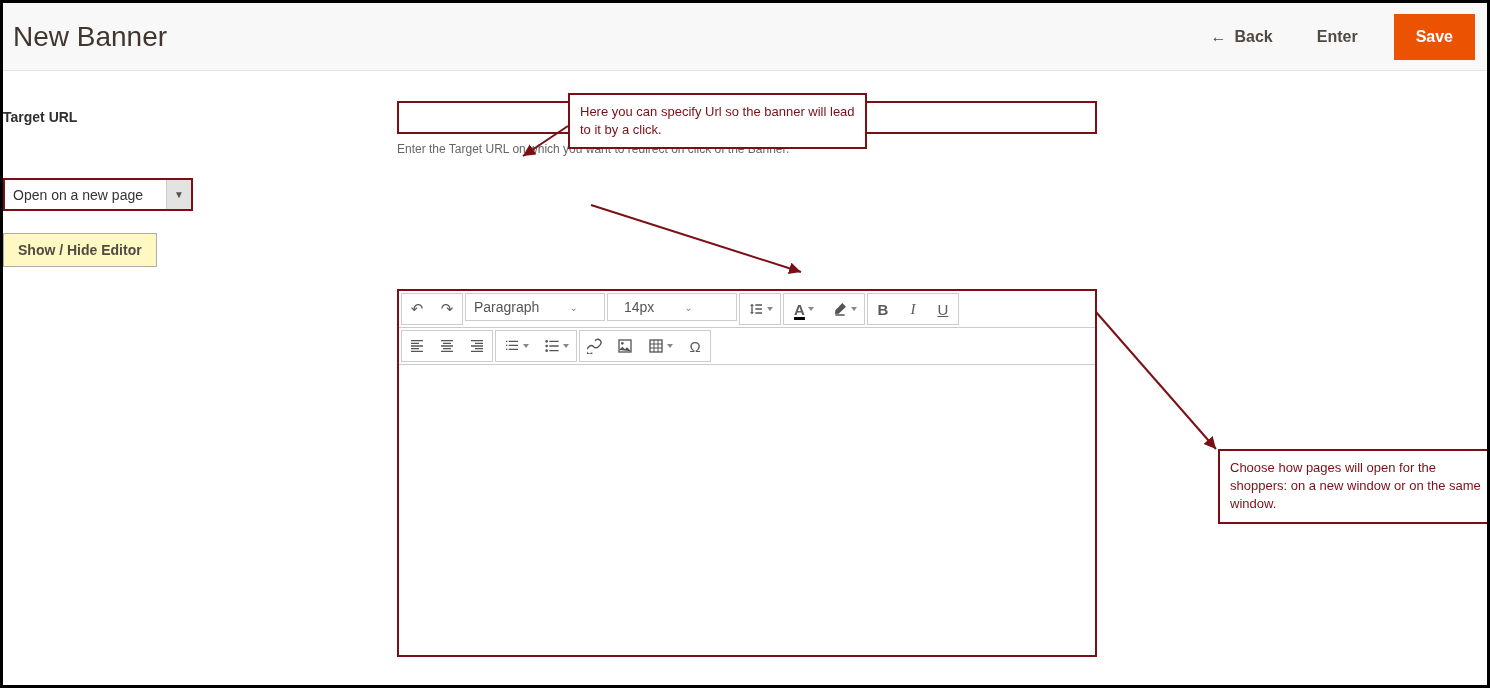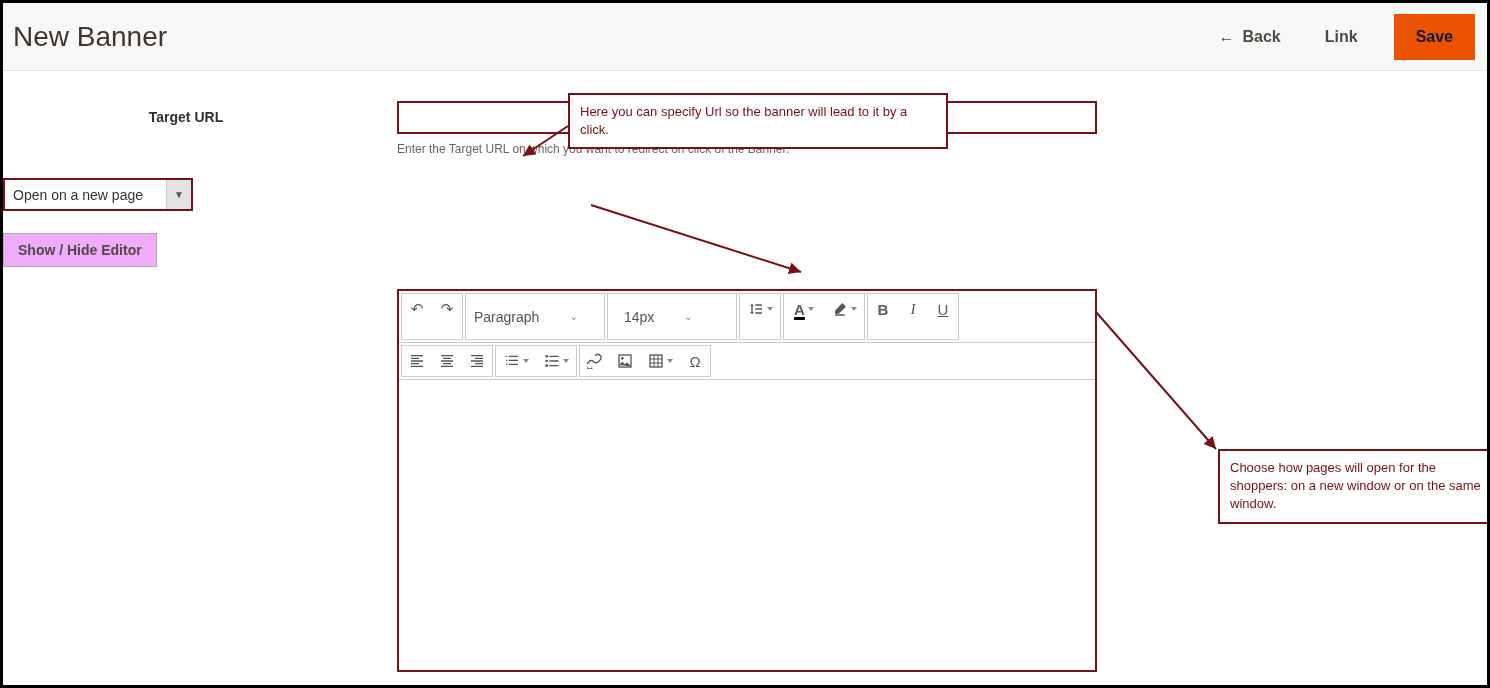--- a/index.html
+++ b/index.html
@@ -3,69 +3,69 @@
 <meta charset="utf-8">
 <style>
 * { box-sizing: border-box; margin: 0; padding: 0; }
 body { font-family: "Helvetica Neue", Arial, sans-serif; background: #fff; color: #333; }
 .outer-frame { border: 3px solid #000; width: 1490px; height: 688px; position: relative; overflow: hidden; }
 .header-bar { background: #f8f8f8; border-bottom: 1px solid #e3e3e3; height: 68px; display: flex; align-items: center; padding: 0 12px 0 10px; justify-content: space-between; gap: 18px; }
 .page-title { font-size: 28px; font-weight: 300; color: #41362f; }
 .header-actions { display: flex; align-items: center; gap: 0; }
 .header-link { background: none; border: none; font-size: 16px; color: #514943; font-weight: 600; padding: 10px 22px; cursor: pointer; display: flex; align-items: center; gap: 8px; }
 .back-arrow { font-size: 16px; font-weight: bold; }
-.save-btn { background: #eb5202; color: #0f172a; border: none; font-size: 16px; font-weight: 600; padding: 14px 22px; cursor: pointer; margin-left: 14px; }
+.save-btn { background: #eb5202; color: #ffffff; border: none; font-size: 16px; font-weight: 600; padding: 14px 22px; cursor: pointer; margin-left: 14px; }
 
 .form-area { position: relative; padding-top: 30px; }
 
 .form-row { display: flex; align-items: flex-start; margin-bottom: 22px; }
-.field-label { width: 394px; text-align: center; padding-right: 28px; font-size: 14px; font-weight: 600; color: #303030; padding-top: 8px; flex-shrink: 0; }
+.field-label { width: 394px; text-align: left; padding-right: 28px; font-size: 14px; font-weight: 600; color: #303030; padding-top: 8px; flex-shrink: 0; }
 .field-control { flex: 0 0 auto; }
 
 .text-input { width: 700px; height: 33px; border: 2px solid #7a0f16; padding: 0 8px; font-size: 14px; }
 .field-note { font-size: 12px; color: #666; margin-top: 8px; }
 
 .select-wrap { display: flex; width: 190px; height: 33px; border: 2px solid #7a0f16; background: #fff; }
 .select-text { flex: 1; padding: 0 8px; font-size: 14px; display: flex; align-items: center; }
 .select-arrow { width: 25px; background: #e3e3e3; border-left: 1px solid #ccc; display: flex; align-items: center; justify-content: center; font-size: 10px; color: #555; }
 
-.toggle-btn { background: #f0abfc; border: 1px solid #adadad; padding: 8px 14px; font-size: 14px; font-weight: 600; color: #514943; cursor: pointer; }
+.toggle-btn { background: #fef9c3; border: 1px solid #adadad; padding: 8px 14px; font-size: 14px; font-weight: 600; color: #514943; cursor: pointer; }
 
 .editor-box { margin-left: 394px; width: 700px; border: 2px solid #7a0f16; background: #fff; }
 .toolbar-row { display: flex; border-bottom: 1px solid #ccc; background: #fff; padding: 2px; gap: 2px; }
 .tb-group { display: flex; border: 1px solid #ccc; }
 .tb-btn { width: 30px; height: 30px; display: flex; align-items: center; justify-content: center; font-size: 15px; color: #5a5a5a; cursor: pointer; border: none; background: #fff; }
-.tb-select { height: 47px; border: 1px solid #ccc; display: flex; align-items: center; padding: 0 8px; font-size: 14px; color: #555; gap: 30px; cursor: pointer; background: #fff; }
+.tb-select { height: 28px; border: 1px solid #ccc; display: flex; align-items: center; padding: 0 8px; font-size: 14px; color: #555; gap: 30px; cursor: pointer; background: #fff; }
 .tb-chevron { font-size: 10px; color: #888; }
 .tb-btn-sm-chev::after { content: ""; border-left: 3px solid transparent; border-right: 3px solid transparent; border-top: 4px solid #888; margin-left: 3px; }
 .editor-content { height: 290px; padding: 10px; }
 
 .callout { position: absolute; border: 2px solid #7a0f16; background: #fff; padding: 8px 10px; font-size: 13px; color: #7a0f16; line-height: 1.4; }
-.callout1 { left: 565px; top: 22px; width: 380px; }
+.callout1 { left: 565px; top: 22px; width: 299px; }
 .callout2 { left: 802px; top: 190px; width: 340px; }
 .callout3 { left: 1215px; top: 378px; width: 275px; }
 
 svg.arrow { position: absolute; pointer-events: none; }
 
 .icon-svg { width: 16px; height: 16px; fill: #555; }
 </style>
 </head>
 <body>
 
 <div class="outer-frame">
 
   <div class="header-bar">
     <h1 class="page-title">New Banner</h1>
     <div class="header-actions">
       <button class="header-link">
         <span class="back-arrow">←</span>
         <span>Back</span>
       </button>
       <button class="header-link">
-        <span>Link</span>
+        <span>Enter</span>
       </button>
       <button class="save-btn">
         <span>Save</span>
       </button>
     </div>
   </div>
 
   <div class="form-area">
 
     <div class="form-row">

